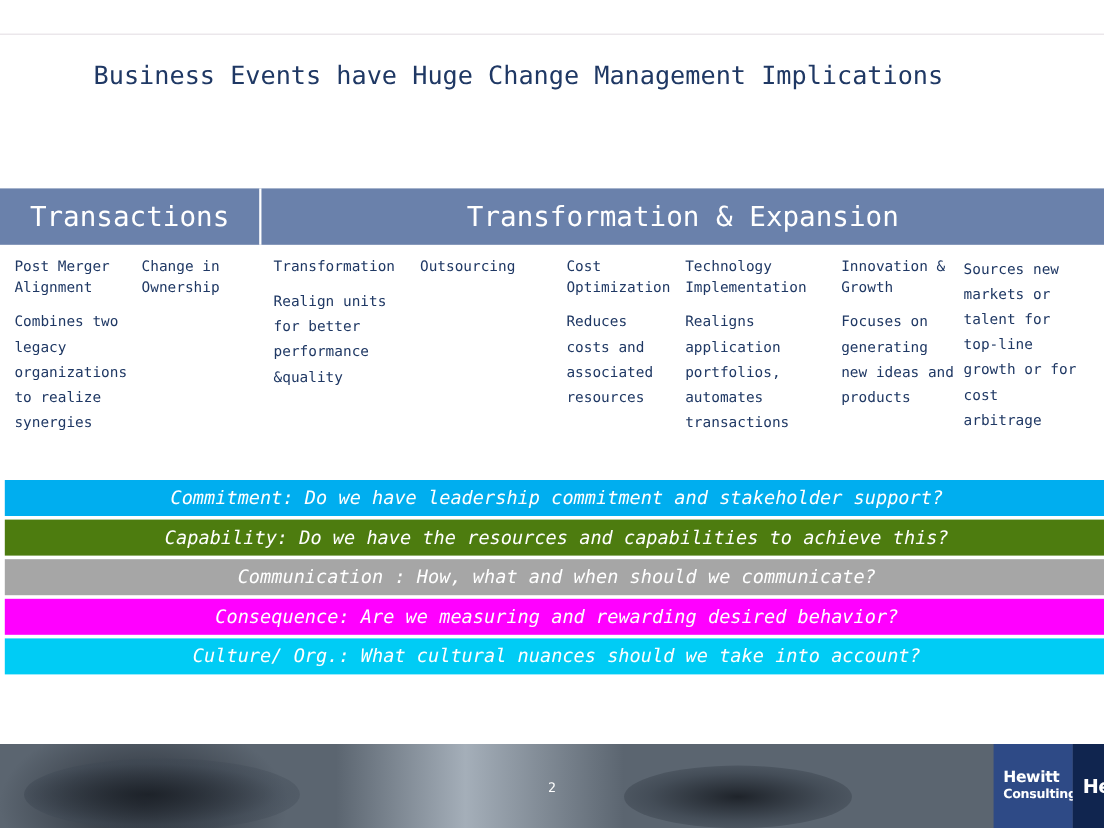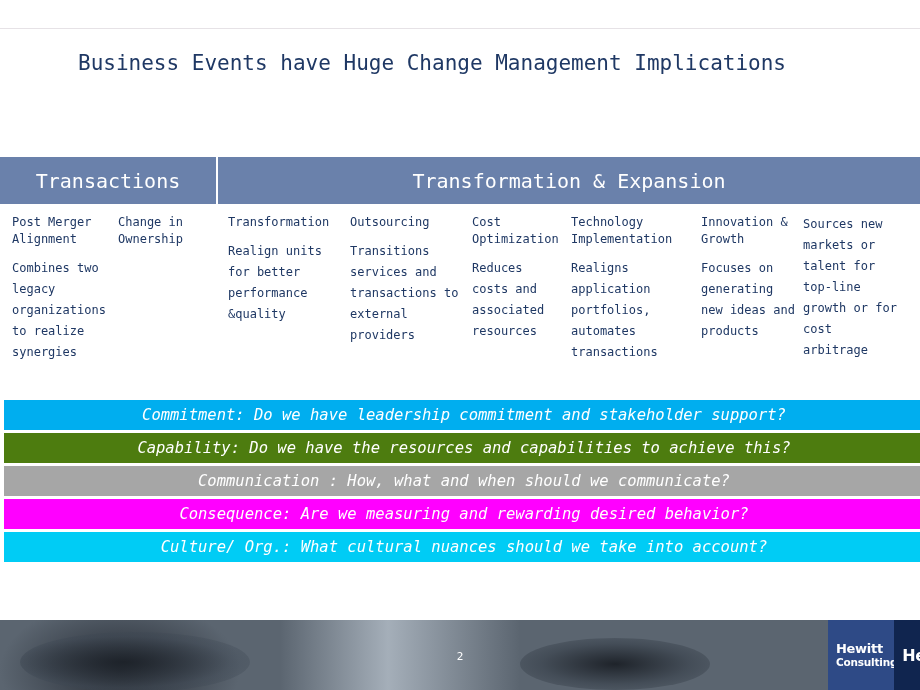--- a/index.html
+++ b/index.html
@@ -45,21 +45,21 @@
   .banner {
     position: absolute;
     left: 0;
     top: 157px;
     width: 920px;
     height: 47px;
     display: flex;
   }
   .banner-cell {
     color: #ffffff;
-    font-size: 20px;
+    font-size: 23px;
     font-family: "DejaVu Sans Mono", monospace;
     display: flex;
     align-items: center;
     justify-content: center;
     box-sizing: border-box;
   }
   .banner-left {
     width: 218px;
     background: #6a81ab;
     border-right: 2px solid #ffffff;
@@ -232,21 +232,20 @@
     </div>
     <div class="col" style="width:110px;">
       <div class="col-head">Change in Ownership</div>
     </div>
     <div class="col" style="width:122px;">
       <div class="col-head">Transformation</div>
       <div class="col-body">Realign units for better performance &amp;quality</div>
     </div>
     <div class="col" style="width:122px;">
       <div class="col-head">Outsourcing</div>
-      <div class="col-body">Transitions services and transactions to external providers</div>
     </div>
     <div class="col" style="width:99px;">
       <div class="col-head">Cost Optimization</div>
       <div class="col-body">Reduces costs and associated resources</div>
     </div>
     <div class="col" style="width:130px;">
       <div class="col-head">Technology Implementation</div>
       <div class="col-body">Realigns application portfolios, automates transactions</div>
     </div>
     <div class="col" style="width:102px;">

